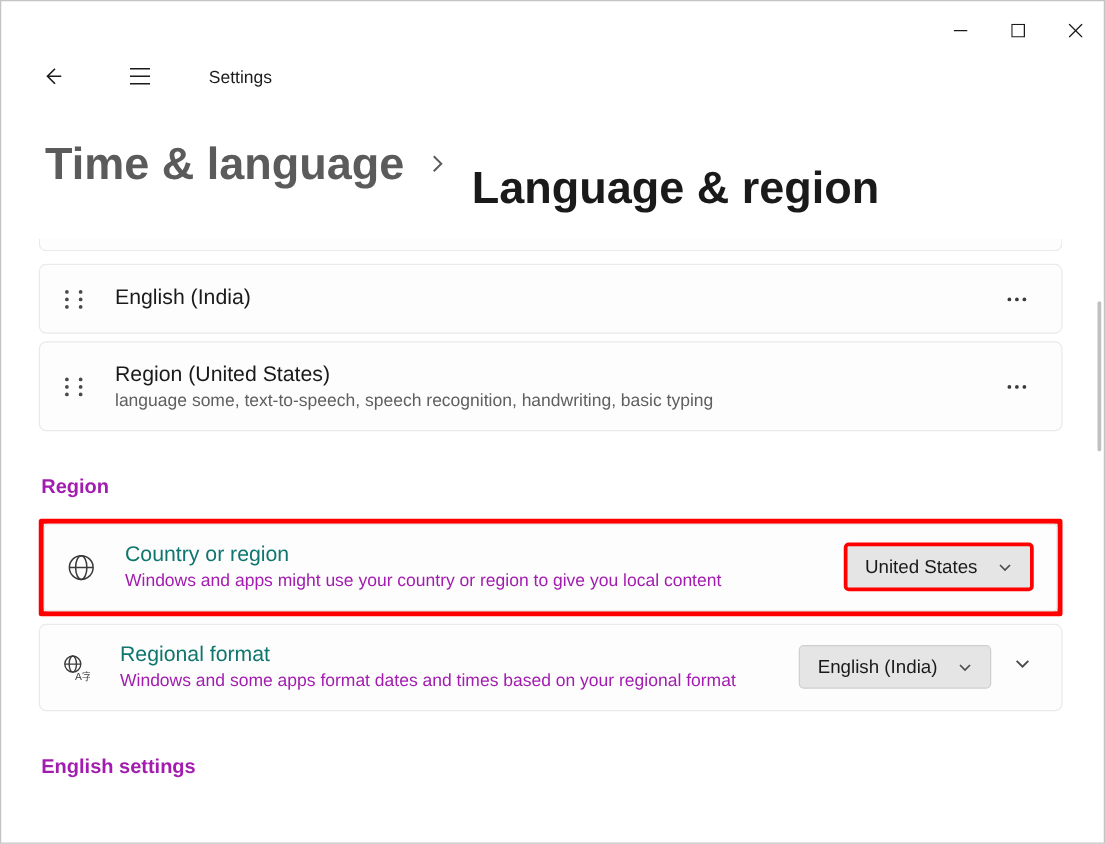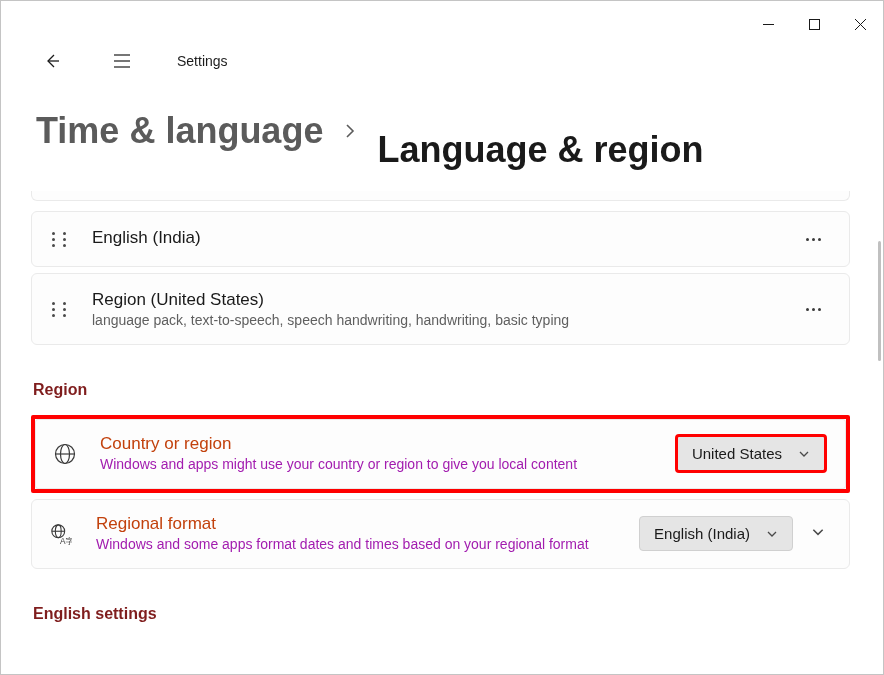--- a/index.html
+++ b/index.html
@@ -2,21 +2,21 @@
 <html><head>
   <meta charset="utf-8">
   <style>
     * { margin: 0; padding: 0; box-sizing: border-box; font-family: "Segoe UI", -apple-system, sans-serif; }
     body { width: 884px; height: 675px; background: #fff; border: 1px solid #c4c4c4; overflow: hidden; position: relative; }
     
     .titlebar { height: 40px; display: flex; justify-content: flex-end; align-items: flex-start; padding-top: 8px; }
     .win-btn { width: 46px; height: 30px; display: flex; align-items: center; justify-content: center; cursor: pointer; }
     .win-btn svg { width: 11px; height: 11px; }
     
-    .header-row { display: flex; align-items: center; height: 40px; padding-left: 36px; gap: 40px; }
+    .header-row { display: flex; align-items: center; height: 40px; padding-left: 26px; gap: 40px; }
     .back-btn { display: flex; align-items: center; justify-content: center; width: 30px; height: 30px; cursor: pointer; }
     .ham-btn { display: flex; align-items: center; justify-content: center; width: 30px; height: 30px; cursor: pointer; }
     .app-title { font-size: 14px; color: #1c1c1c; }
     
     .breadcrumb { display: flex; align-items: center; gap: 20px; padding: 10px 0 20px 35px; text-align: right; }
     .bc-link { font-size: 36px; font-weight: 600; color: #5b5b5b; cursor: pointer; }
     .bc-sep { font-size: 22px; color: #6b6b6b; }
     .bc-current { font-size: 36px; font-weight: 600; color: #1a1a1a; margin-top: 38px; }
     
     .content { padding: 0 33px 0 30px; height: calc(675px - 150px); overflow-y: auto; position: relative; }
@@ -25,26 +25,26 @@
     
     .lang-card { border: 1px solid #eaeaea; border-radius: 6px; background: #fdfdfd; padding: 16px 20px; margin-bottom: 6px; display: flex; align-items: center; gap: 24px; }
     .drag-icon { flex-shrink: 0; width: 16px; display: grid; grid-template-columns: 1fr 1fr; gap: 3px 5px; cursor: grab; }
     .drag-icon span { width: 3px; height: 3px; background: #4a4a4a; border-radius: 50%; }
     .lang-info { flex: 1; }
     .lang-title { font-size: 17px; color: #1a1a1a; margin-bottom: 2px; }
     .lang-sub { font-size: 14px; color: #5f5f5f; }
     .more-btn { cursor: pointer; display: flex; gap: 3px; padding: 8px; }
     .more-btn span { width: 3px; height: 3px; background: #3a3a3a; border-radius: 50%; }
     
-    .section-h { font-size: 16px; font-weight: 600; color: #7f1d1d; margin: 36px 0 16px 2px; }
+    .section-h { font-size: 16px; font-weight: 600; color: #a21caf; margin: 36px 0 16px 2px; }
     
     .region-card { border: 1px solid #eaeaea; border-radius: 6px; background: #fdfdfd; padding: 14px 18px; margin-bottom: 6px; display: flex; align-items: center; gap: 24px; }
     .region-icon { width: 22px; flex-shrink: 0; display: flex; justify-content: flex-start; }
     .region-info { flex: 1; min-width: 0; padding-right: 15px; }
-    .region-title { font-size: 17px; color: #c2410c; margin-bottom: 1px; }
+    .region-title { font-size: 17px; color: #0f766e; margin-bottom: 1px; }
     .region-sub { font-size: 14px; color: #a21caf; line-height: 1.35; }
     .region-actions { display: flex; align-items: center; gap: 12px; flex-shrink: 0; }
     .dropdown { border: 1px solid #d0d0d0; border-radius: 4px; padding: 8px 14px; display: flex; align-items: center; gap: 16px; background: #e5e5e5; cursor: pointer; }
     .dropdown-label { font-size: 15px; color: #1a1a1a; }
     .chev { width: 12px; height: 12px; }
     .expand-btn { cursor: pointer; padding: 6px; }
     
     .highlight-outer { border: 4px solid #ff0000; border-radius: 2px; margin-bottom: 6px; }
     .highlight-outer .region-card { margin-bottom: 0; border-radius: 3px; }
     .highlight-inner { border: 3px solid #ff0000; }
@@ -127,21 +127,21 @@
     <div class="drag-icon">
       <span></span>
         <span></span>
         <span></span>
         <span></span>
         <span></span>
         <span></span>
     </div>
     <div class="lang-info">
       <div class="lang-title">Region (United States)</div>
-      <div class="lang-sub">language pack, text-to-speech, speech handwriting, handwriting, basic typing</div>
+      <div class="lang-sub">language some, text-to-speech, speech recognition, handwriting, basic typing</div>
     </div>
     <div class="more-btn">
       <span></span>
         <span></span>
         <span></span>
     </div>
   </div>
 
   <div class="section-h">Region</div>
 

